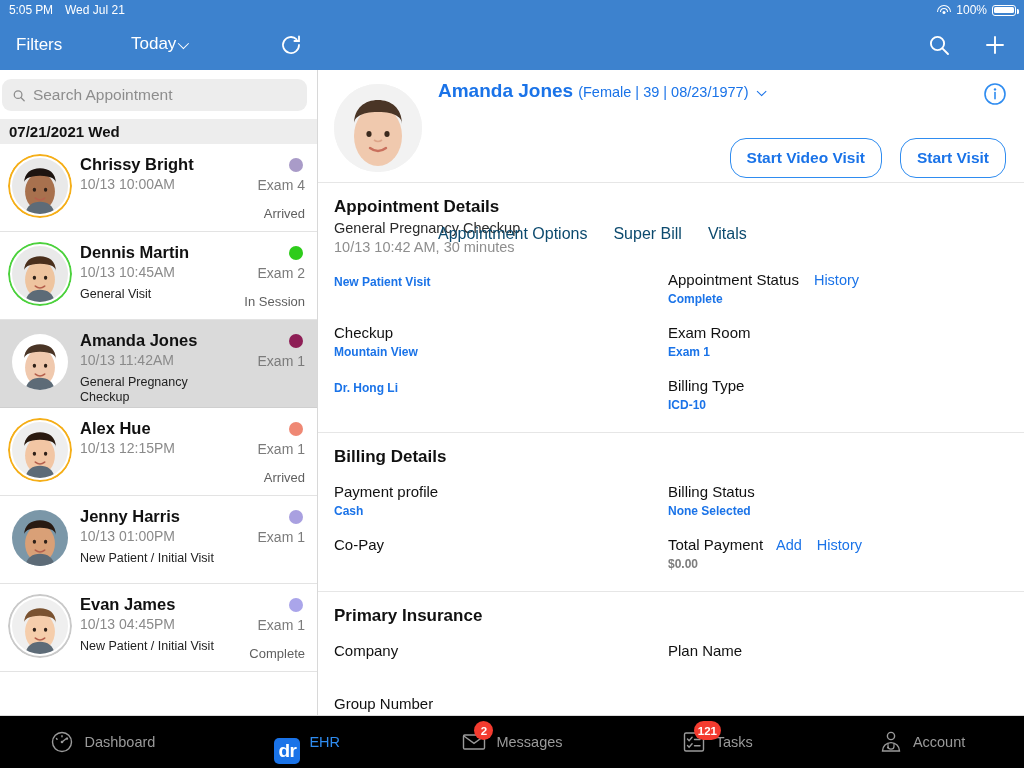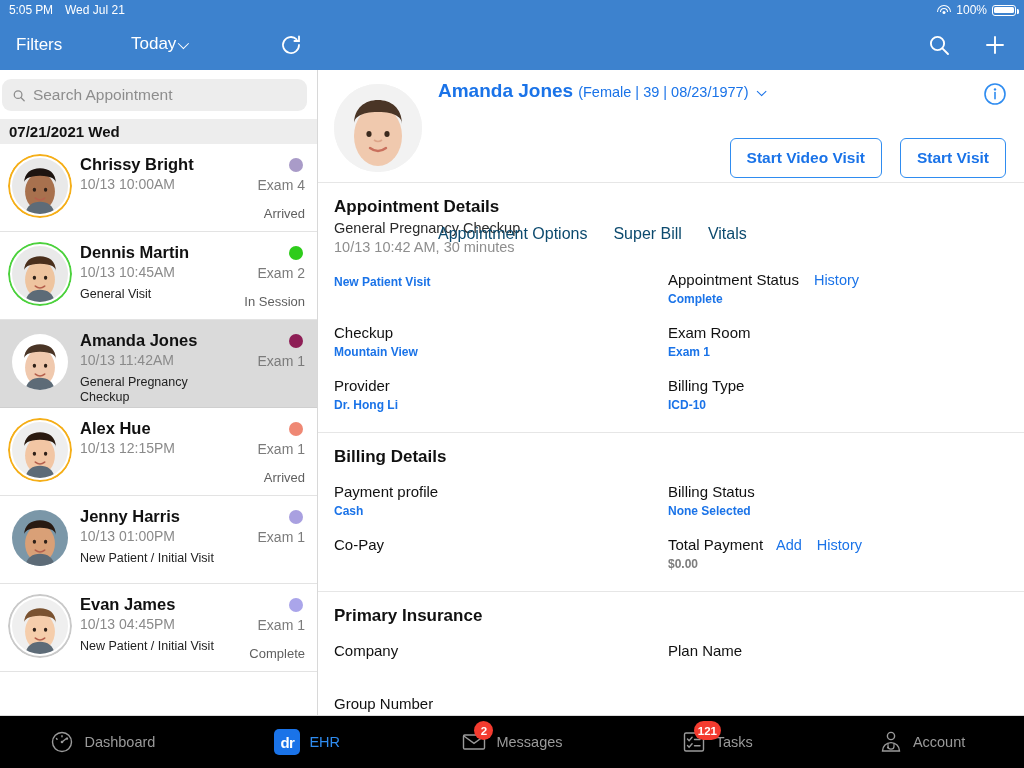--- a/index.html
+++ b/index.html
@@ -137,21 +137,21 @@
     display: inline-block; width: 7px; height: 7px; margin-left: 2px;
     border-right: 1.8px solid #1a73e8; border-bottom: 1.8px solid #1a73e8;
     transform: rotate(45deg) translateY(-3px);
   }
   .ph-links {
     position: absolute; left: 120px; top: 155px; display: flex; gap: 26px;
   }
   .ph-links a { color: #0c4a6e; font-size: 16px; text-decoration: none; }
   .ph-actions { position: absolute; right: 18px; top: 68px; display: flex; gap: 18px; }
   .btn-outline {
-    border: 1.4px solid #2f8cf0; border-radius: 6px; background: #fff;
+    border: 1.4px solid #2f8cf0; border-radius: 16px; background: #fff;
     color: #1a73e8; font-size: 15.5px; font-weight: bold;
     padding: 10px 16px; font-family: inherit; cursor: pointer; white-space: nowrap;
   }
   .info-ic { position: absolute; right: 17px; top: 12px; width: 24px; height: 24px; }
 
   .section { padding: 14px 0 0 0; }
   .section + .section { border-top: 1px solid #e6e6e6; }
   .sec-title {
     font-size: 17px; font-weight: bold; color: #111; padding-left: 16px; margin-bottom: 2px;
   }
@@ -183,22 +183,22 @@
   .tab.active .tlabel { color: #2f8cf0; }
   .tab .ticon { position: relative; width: 26px; height: 26px; }
   .badge {
     position: absolute; top: -8px; left: 13px; min-width: 19px; height: 19px;
     background: #f43b2f; color: #fff; border-radius: 10px;
     font-size: 11.5px; font-weight: bold;
     display: flex; align-items: center; justify-content: center; padding: 0 4px;
   }
   .dr-logo {
     width: 26px; height: 26px; background: #1a73e8; border-radius: 5px;
-    color: #fff; font-size: 15px; font-weight: bold;
-    display: flex; align-items: center; justify-content: center; letter-spacing: -0.5px;
+    color: #fff; font-size: 19px; font-weight: bold;
+    display: flex; align-items: center; justify-content: center; letter-spacing: -0.5px; margin-top: 9px;
   }
 </style>
 </head>
 <body>
 
 <div id="app">
 
   <div class="statusbar">
     <span class="sb-time">5:05 PM</span>
     <span class="sb-date">Wed Jul 21</span>
@@ -447,23 +447,20 @@
             </div>
             <div class="val">Mountain View</div>
           </div>
           <div class="fld">
             <div class="lbl">
               <span>Exam Room</span>
             </div>
             <div class="val">Exam 1</div>
           </div>
           <div class="fld">
-            <div class="lbl">
-              <span>Provider</span>
-            </div>
             <div class="val">Dr. Hong Li</div>
           </div>
           <div class="fld">
             <div class="lbl">
               <span>Billing Type</span>
             </div>
             <div class="val">ICD-10</div>
           </div>
         </div>
     </div>

